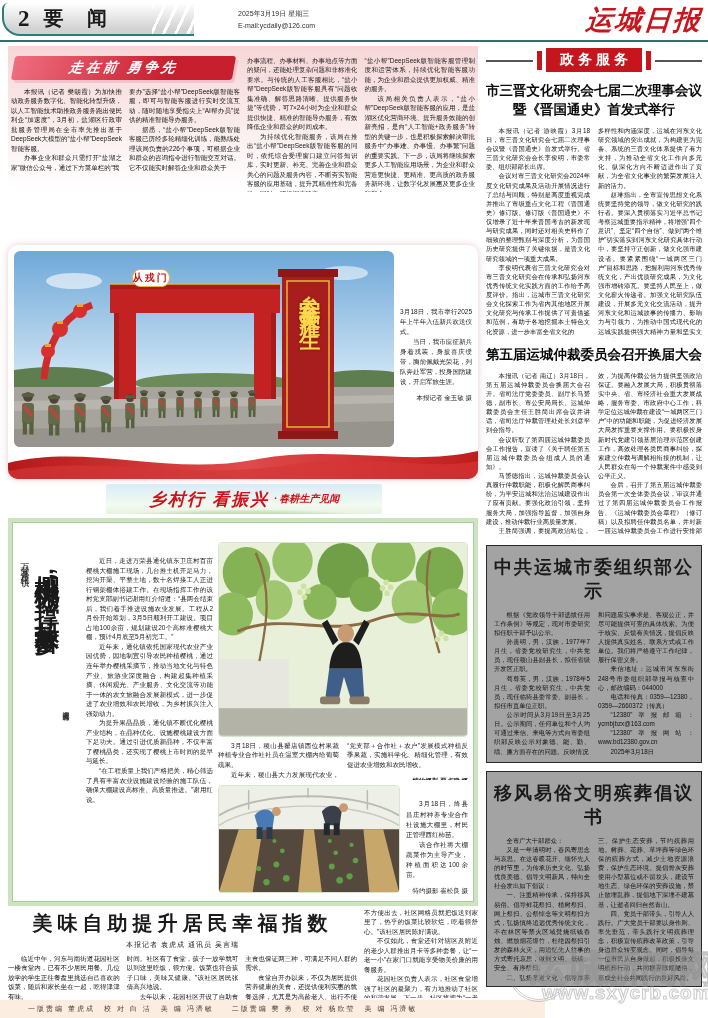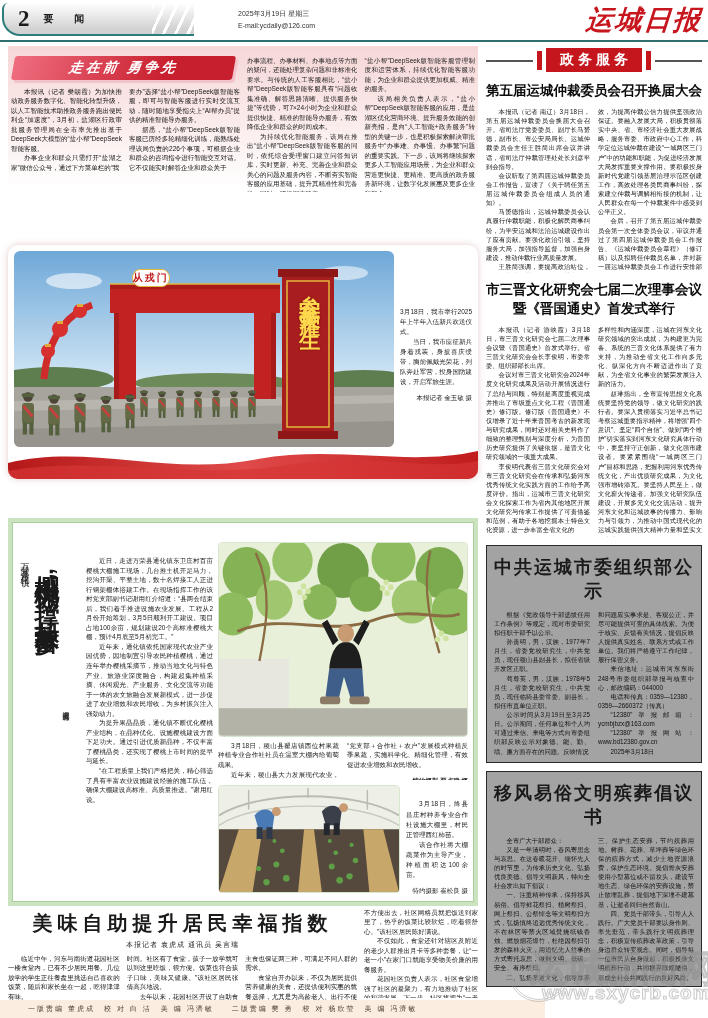--- a/index.html
+++ b/index.html
@@ -7,21 +7,21 @@
     font-family:"Liberation Sans","DejaVu Sans",sans-serif; color:#1a1a1a; }
   .page { position:relative; width:708px; height:1018px; background:#fff; }
 
   
   .hdr { position:absolute; left:0; top:0; width:708px; height:42px; }
   .pagebox { position:absolute; left:2px; top:3px; width:192px; height:33px;
     background:linear-gradient(180deg,#ffffff 0%,#d2d2d2 85%);
     border-left:2px solid #2e7d7d; border-bottom:2px solid #2e7d7d;
     border-radius:6px 0 0 18px; display:flex; align-items:center; padding-left:14px; }
   .pagenum { font-family:"Liberation Serif",serif; font-size:23px; font-weight:bold; }
-  .section-name { font-size:10px; font-weight:bold; letter-spacing:9px; margin-left:14px; }
+  .section-name { font-size:20px; font-weight:bold; letter-spacing:9px; margin-left:14px; }
   .stripes { position:absolute; left:148px; top:0; width:46px; height:100%;
     background:repeating-linear-gradient(115deg,#ffffff 0 3px,rgba(255,255,255,0) 3px 11px); }
   .hdr-date { position:absolute; left:238px; top:8px; font-size:7px; line-height:1.7; color:#333; }
   .masthead { position:absolute; right:6px; top:2px; font-family:"Liberation Serif",serif;
     font-weight:900; font-style:italic; font-size:27px; color:#c8161e; letter-spacing:2px;
     transform:skewX(-4deg); }
   .hdr-rule { position:absolute; left:0; top:40px; width:708px; height:2px; background:#2e6f6f; }
 
   
   .lead { position:absolute; left:8px; top:46px; width:470px; height:197px;
@@ -257,20 +257,25 @@
           <stop offset="0" stop-color="#b51818"></stop>
             <stop offset="0.5" stop-color="#e04a4a"></stop>
             <stop offset="1" stop-color="#c01d1d"></stop>
         </linearGradient>
       </defs>
       <path d="M0 26 C80 6 160 40 250 22 C330 8 400 30 470 14 L470 42 L0 42 Z" fill="url(#rg)"></path>
       <path d="M0 34 C90 18 180 44 280 28 C360 16 420 34 470 24 L470 42 L0 42 Z" fill="#d63535" opacity="0.7"></path>
     </svg>
   </div>
 
+  <div class="rural-banner">
+    <div class="rural-hill"></div>
+    <span class="rural-banner-main">乡村行 看振兴</span>
+    <span class="rural-banner-sub">· 春耕生产见闻</span>
+  </div>
 
   <div class="cherry">
     <div class="cherry-titles">
       <div class="cherry-loc">万荣县通化镇</div>
       <div class="cherry-vtitle">樱桃大棚“撑”起致富梦</div>
       <div class="cherry-vreporter">本报记者 韩维元</div>
     </div>
     <div class="cherry-text">
         <p class="para">近日，走进万荣县通化镇东卫庄村百亩樱桃大棚施工现场，几台推土机开足马力，挖沟开渠、平整土地，数十名焊接工人正进行钢架棚体搭建工作。在现场指挥工作的该村党支部副书记谢用红介绍道：“县两会结束后，我们着手推进设施农业发展。工程从2月份开始筹划，3月5日顺利开工建设。项目占地100余亩，规划建设20个高标准樱桃大棚，预计4月底至5月初完工。”</p>
         <p class="para">近年来，通化镇依托国家现代农业产业园优势，因地制宜引导农民种植樱桃，通过连年举办樱桃采摘节，推动当地文化与特色产业、旅游业深度融合，构建起集种植采摘、休闲观光、产业服务、文化交流等功能于一体的农文旅融合发展新模式，进一步促进了农业增效和农民增收，为乡村振兴注入强劲动力。</p>
@@ -411,46 +416,46 @@
   <div class="rcol">
     <div class="badge-row">
       <div class="badge-wrap">
         <span class="badge-bar"></span>
         <span class="badge">政务服务</span>
         <span class="badge-bar"></span>
       </div>
     </div>
 
     <div>
+      <div class="r-title">市三晋文化研究会七届二次理事会议暨《晋国通史》首发式举行</div>
+      <div class="r-cols">
+        <div class="rc h215">
+            <p class="para">本报讯（记者 游映霞）3月18日，市三晋文化研究会七届二次理事会议暨《晋国通史》首发式举行。省三晋文化研究会会长李俊明，市委常委、组织部部长出席。</p>
+            <p class="para">会议对市三晋文化研究会2024年度文化研究成果及活动开展情况进行了总结与回顾，特别是高度重视完成并推出了市级重点文化工程《晋国通史》修订版。修订版《晋国通史》不仅增录了近十年来晋国考古的新发现与研究成果，同时还对相关史料作了细致的整理甄别与深度分析，为晋国历史研究提供了关键依据，是晋文化研究领域的一项重大成果。</p>
+            <p class="para">李俊明代表省三晋文化研究会对市三晋文化研究会在传承和弘扬河东优秀传统文化实践方面的工作给予高度评价。指出，运城市三晋文化研究会文化探索工作为省内其他地区开展文化研究与传承工作提供了可贵借鉴和范例，有助于各地挖掘本土特色文化资源，进一步丰富全省文化的</p>
+          </div>
+        <div class="rc h215 cont">
+            <p class="para">多样性和内涵深度，运城在河东文化研究领域的突出成就，为构建更为完备、系统的三晋文化体系提供了有力支持，为推动全省文化工作向多元化、纵深化方向不断迈进作出了贡献，为全省文化事业的繁荣发展注入新的活力。</p>
+            <p class="para">赵琳指出，全市宣传思想文化系统要坚持党的领导，做文化研究的践行者。要深入贯彻落实习近平总书记考察运城重要指示精神，将增强“四个意识”、坚定“四个自信”、做到“两个维护”切实落实到河东文化研究具体行动中，要坚持守正创新，做文化强市建设者。要紧紧围绕“一城两区三门户”目标和思路，把握利用河东优秀传统文化，产出优质研究成果，为文化强市增砖添瓦。要坚持人民至上，做文化薪火传递者。加强文化研究队伍建设，开展多元文化交流活动，提升河东文化和运城故事的传播力、影响力与引领力，为推动中国式现代化的运城实践提供强大精神力量和坚实文化支撑。</p>
+          </div>
+      </div>
+    </div>
+
+    <div>
       <div class="r-title">第五届运城仲裁委员会召开换届大会</div>
       <div class="r-cols">
         <div class="rc h166">
             <p class="para">本报讯（记者 南辽）3月18日，第五届运城仲裁委员会换届大会召开。省司法厅党委委员、副厅长马赟德，副市长、市公安局局长、运城仲裁委员会主任王胜简出席会议并讲话，省司法厅仲裁管理处处长刘彦平到会指导。</p>
             <p class="para">会议听取了第四届运城仲裁委员会工作报告，宣读了《关于聘任第五届运城仲裁委员会组成人员的通知》。</p>
             <p class="para">马赟德指出，运城仲裁委员会认真履行仲裁职能，积极化解民商事纠纷，为平安运城和法治运城建设作出了应有贡献。要强化政治引领，坚持服务大局，加强指导监督，加强自身建设，推动仲裁行业高质量发展。</p>
             <p class="para">王胜简强调，要提高政治站位，坚持把党对仲裁工作的领导落实到各环节、全过程，以党建引领提升仲裁质</p>
           </div>
         <div class="rc h166 cont">
             <p class="para">效，为提高仲裁公信力提供坚强政治保证。要融入发展大局，积极贯彻落实中央、省、市经济社会重大发展战略，服务市委、市政府中心工作，科学定位运城仲裁在建设“一城两区三门户”中的功能和职能，为促进经济发展大局发挥重要支撑作用。要积极投身新时代党建引领基层治理示范区创建工作，高效处理各类民商事纠纷，探索建立仲裁与调解相衔接的机制，让人民群众在每一个仲裁案件中感受到公平正义。</p>
             <p class="para">会后，召开了第五届运城仲裁委员会第一次全体委员会议，审议并通过了第四届运城仲裁委员会工作报告、《运城仲裁委员会章程》（修订稿）以及拟聘任仲裁员名单，并对新一届运城仲裁委员会工作进行安排部署。</p>
-          </div>
-      </div>
-    </div>
-
-    <div>
-      <div class="r-title">市三晋文化研究会七届二次理事会议暨《晋国通史》首发式举行</div>
-      <div class="r-cols">
-        <div class="rc h215">
-            <p class="para">本报讯（记者 游映霞）3月18日，市三晋文化研究会七届二次理事会议暨《晋国通史》首发式举行。省三晋文化研究会会长李俊明，市委常委、组织部部长出席。</p>
-            <p class="para">会议对市三晋文化研究会2024年度文化研究成果及活动开展情况进行了总结与回顾，特别是高度重视完成并推出了市级重点文化工程《晋国通史》修订版。修订版《晋国通史》不仅增录了近十年来晋国考古的新发现与研究成果，同时还对相关史料作了细致的整理甄别与深度分析，为晋国历史研究提供了关键依据，是晋文化研究领域的一项重大成果。</p>
-            <p class="para">李俊明代表省三晋文化研究会对市三晋文化研究会在传承和弘扬河东优秀传统文化实践方面的工作给予高度评价。指出，运城市三晋文化研究会文化探索工作为省内其他地区开展文化研究与传承工作提供了可贵借鉴和范例，有助于各地挖掘本土特色文化资源，进一步丰富全省文化的</p>
-          </div>
-        <div class="rc h215 cont">
-            <p class="para">多样性和内涵深度，运城在河东文化研究领域的突出成就，为构建更为完备、系统的三晋文化体系提供了有力支持，为推动全省文化工作向多元化、纵深化方向不断迈进作出了贡献，为全省文化事业的繁荣发展注入新的活力。</p>
-            <p class="para">赵琳指出，全市宣传思想文化系统要坚持党的领导，做文化研究的践行者。要深入贯彻落实习近平总书记考察运城重要指示精神，将增强“四个意识”、坚定“四个自信”、做到“两个维护”切实落实到河东文化研究具体行动中，要坚持守正创新，做文化强市建设者。要紧紧围绕“一城两区三门户”目标和思路，把握利用河东优秀传统文化，产出优质研究成果，为文化强市增砖添瓦。要坚持人民至上，做文化薪火传递者。加强文化研究队伍建设，开展多元文化交流活动，提升河东文化和运城故事的传播力、影响力与引领力，为推动中国式现代化的运城实践提供强大精神力量和坚实文化支撑。</p>
           </div>
       </div>
     </div>
 
     <div class="r-box">
       <div class="r-box-title">中共运城市委组织部公示</div>
       <div class="r-cols">
         <div class="rc h150">
             <p class="para">根据《党政领导干部选拔任用工作条例》等规定，现对市委研究拟任职干部予以公示。</p>
             <p class="para">孙贵明，男，汉族，1977年7月生，省委党校研究生，中共党员，现任稷山县副县长，拟任省级开发区正职。</p>

